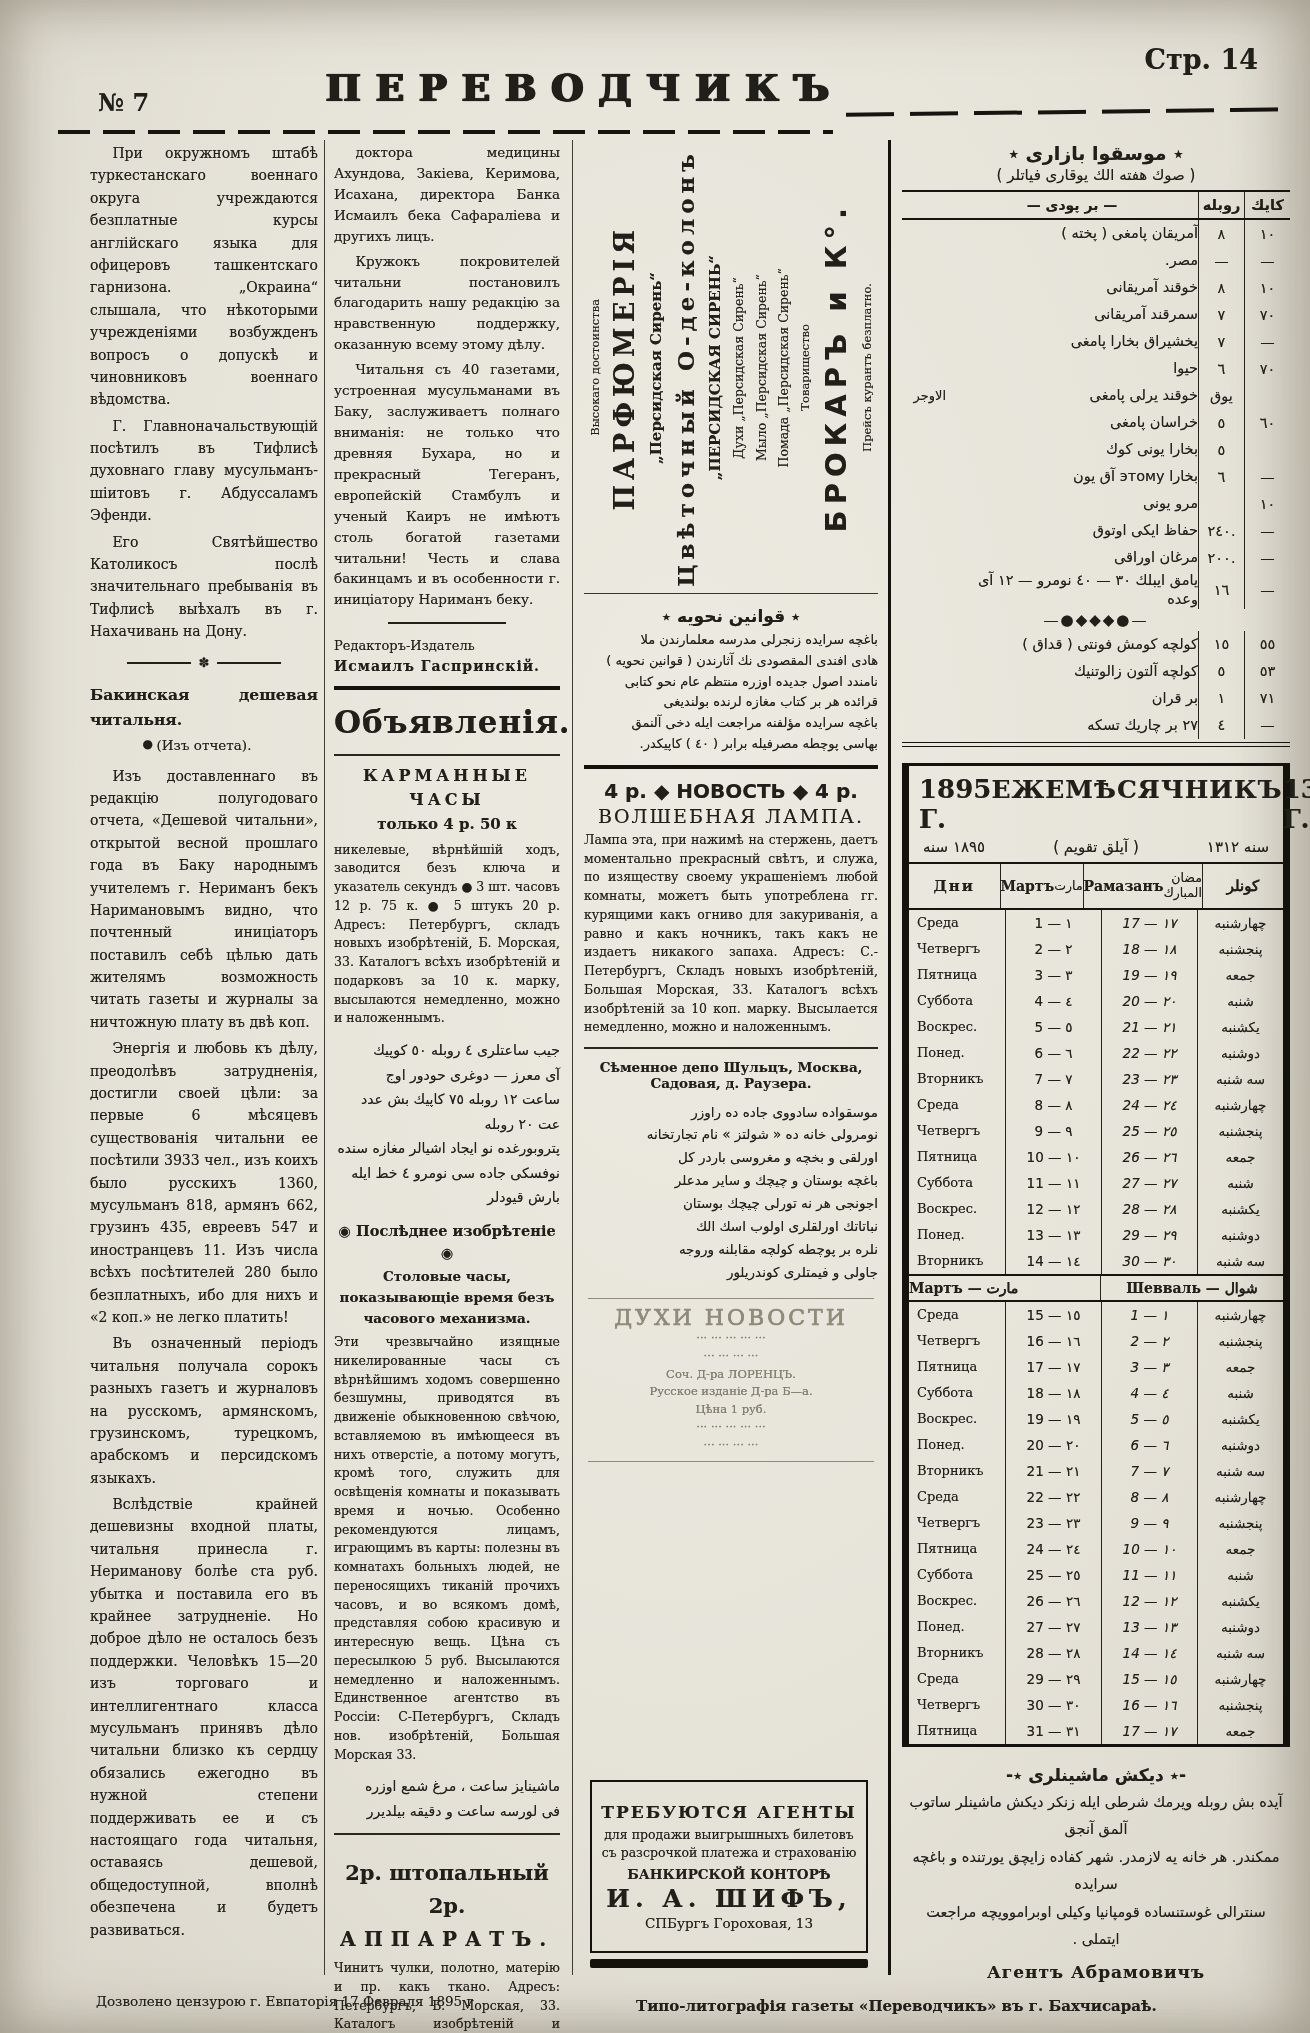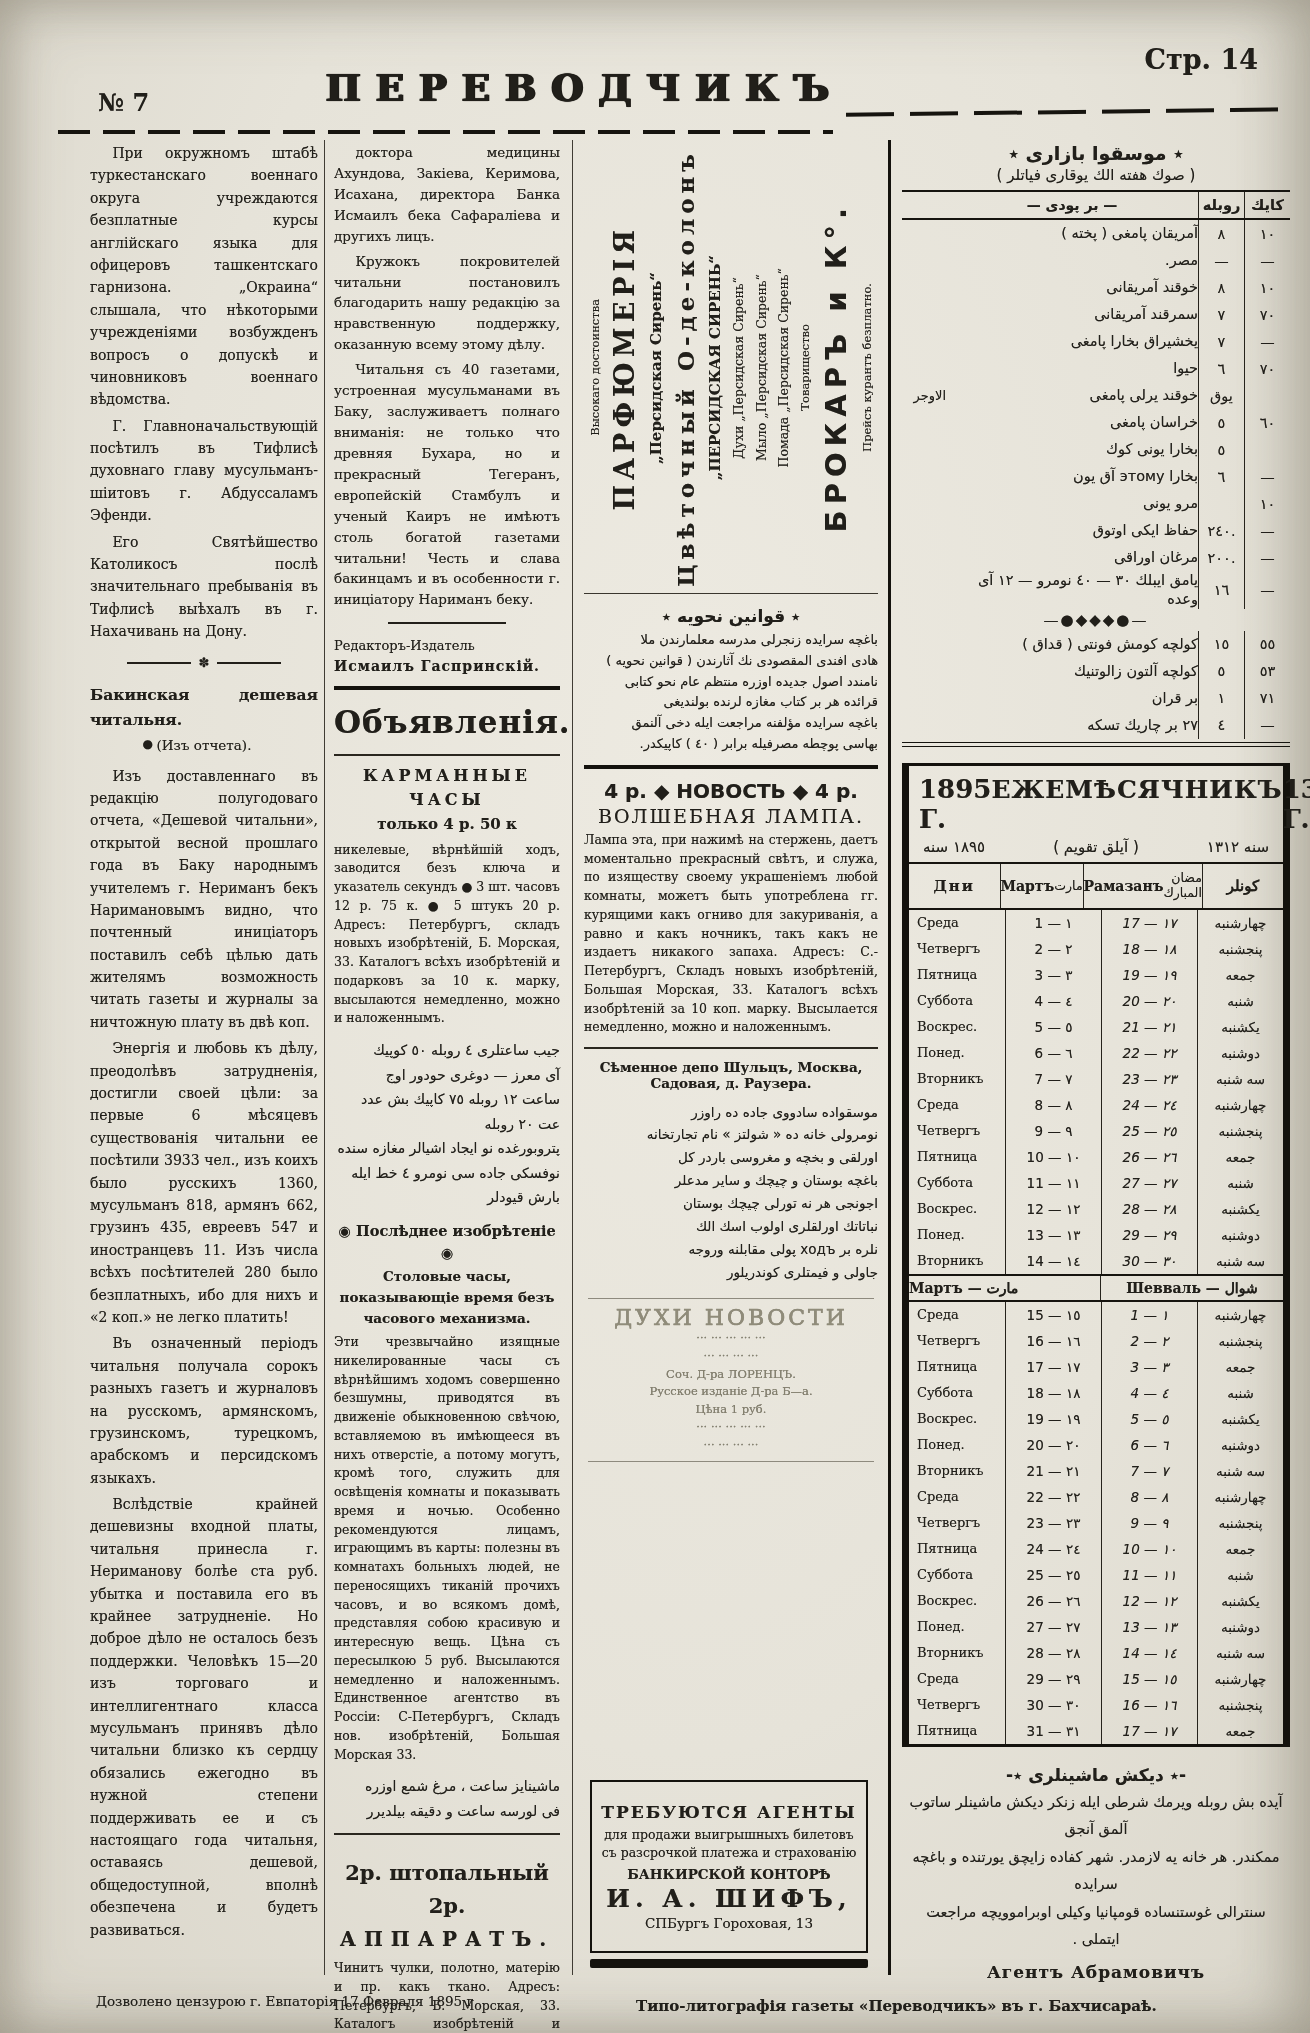--- a/index.html
+++ b/index.html
@@ -237,21 +237,21 @@
     <div class="rule-thin"></div>
     <div class="depot">Сѣменное депо Шульцъ, Москва, Садовая, д. Раузера.</div>
     <div class="arblock" style="font-size:13.5px;line-height:1.7">
 
     <div>موسقواده سادووى جاده ده راوزر</div>
         <div>نومرولى خانه ده « شولتز » نام تجارتخانه</div>
         <div>اورلقى و بخچه و مغروسى باردر كل</div>
         <div>باغچه بوستان و چيچك و ساير مدعلر</div>
         <div>اجونجى هر نه تورلى چيچك بوستان</div>
         <div>نباتاتك اورلقلرى اولوب اسك الك</div>
-        <div>نلره بر ходъ پولى مقابلنه وروجه</div>
+        <div>نلره بر پوچطه كولچه مقابلنه وروجه</div>
         <div>جاولى و فيمتلرى كوندريلور</div>
       </div>
     <div class="faded">
       <div class="ft">ДУХИ НОВОСТИ</div>
       <div>
 
       <p>··· ··· ··· ··· ···</p>
           <p>··· ··· ··· ···</p>
           <p>Соч. Д-ра ЛОРЕНЦЪ.</p>
           <p>Русское изданіе Д-ра Б—а.</p>

